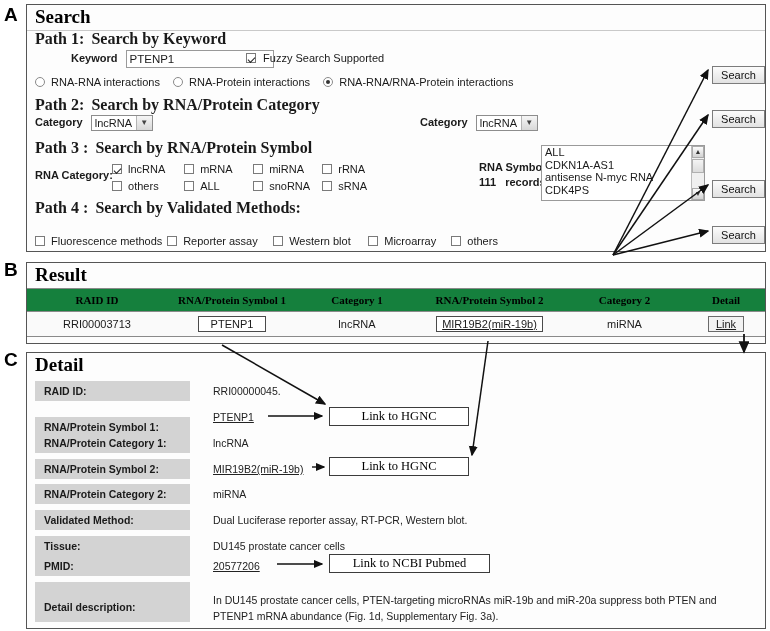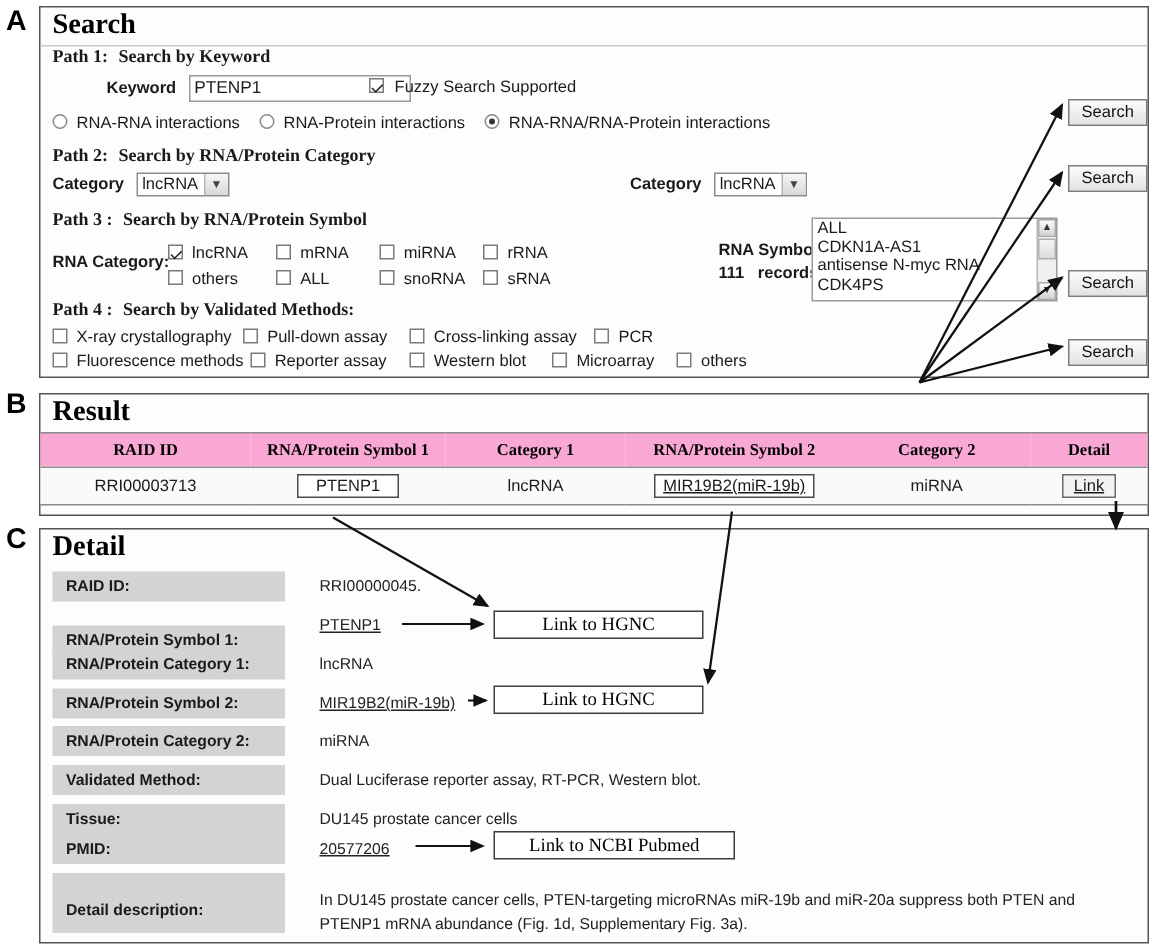--- a/index.html
+++ b/index.html
@@ -32,21 +32,21 @@
     font-weight: bold;
     font-size: 19px;
     color: #000;
     padding: 1px 0 2px 8px;
     line-height: 1.15;
     border-bottom: 1px solid #c9c9c9;
   }
   .path-head {
     font-family: "Liberation Serif", serif;
     font-weight: bold;
-    font-size: 12px;
+    font-size: 16px;
     display: inline-block;
   }
   .row { position: absolute; white-space: nowrap; }
   .lbl-bold {
     font-weight: bold;
     font-size: 11px;
     font-family: "Liberation Sans", sans-serif;
   }
   .txtbox {
     display: inline-block;
@@ -173,21 +173,21 @@
     line-height: 16px;
     height: 18px;
   }
   
   table.result {
     border-collapse: collapse;
     width: 100%;
     table-layout: fixed;
   }
   table.result th {
-    background: #f9a8d4;
+    background: #15803d;
     border-top: 1px solid #8a8a8a;
     border-bottom: 1px solid #8a8a8a;
     font-family: "Liberation Serif", serif;
     font-weight: bold;
     font-size: 11px;
     height: 20px;
     color: #000;
   }
   table.result td {
     background: #fafafa;
@@ -370,38 +370,20 @@
     <div class="lb-scroll">
       <div class="sb up">▲</div>
       <div class="thumb"></div>
       <div class="sb down">▼</div>
     </div>
   </div>
 
   <div class="row" style="left:8px; top:194px;">
     <span class="path-head">Path 4 :</span>
     <span class="path-head sub" style="margin-left:4px;">Search by Validated Methods:</span>
-  </div>
-  <div class="row" style="left:8px; top:214px;">
-    <span class="opt" style="width:120px;">
-      <span class="chk"></span>
-      <span class="t">X-ray crystallography</span>
-    </span>
-    <span class="opt" style="width:104px;">
-      <span class="chk"></span>
-      <span class="t">Pull-down assay</span>
-    </span>
-    <span class="opt" style="width:116px;">
-      <span class="chk"></span>
-      <span class="t">Cross-linking assay</span>
-    </span>
-    <span class="opt">
-      <span class="chk"></span>
-      <span class="t">PCR</span>
-    </span>
   </div>
   <div class="row" style="left:8px; top:230px;">
     <span class="opt" style="width:125px;">
       <span class="chk"></span>
       <span class="t">Fluorescence methods</span>
     </span>
     <span class="opt" style="width:99px;">
       <span class="chk"></span>
       <span class="t">Reporter assay</span>
     </span>

